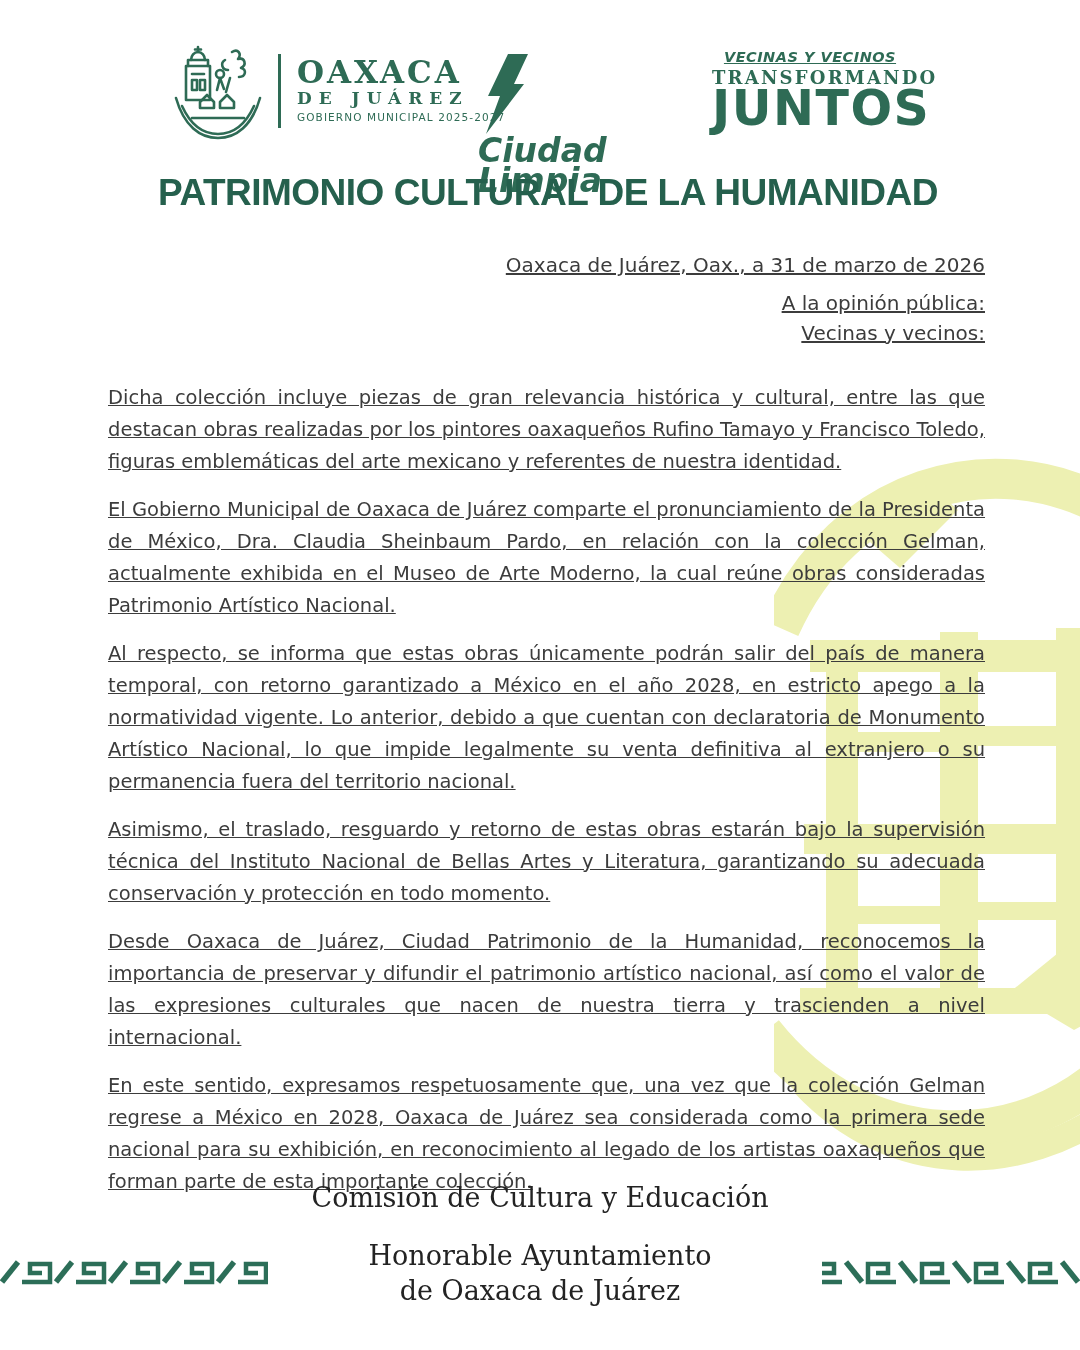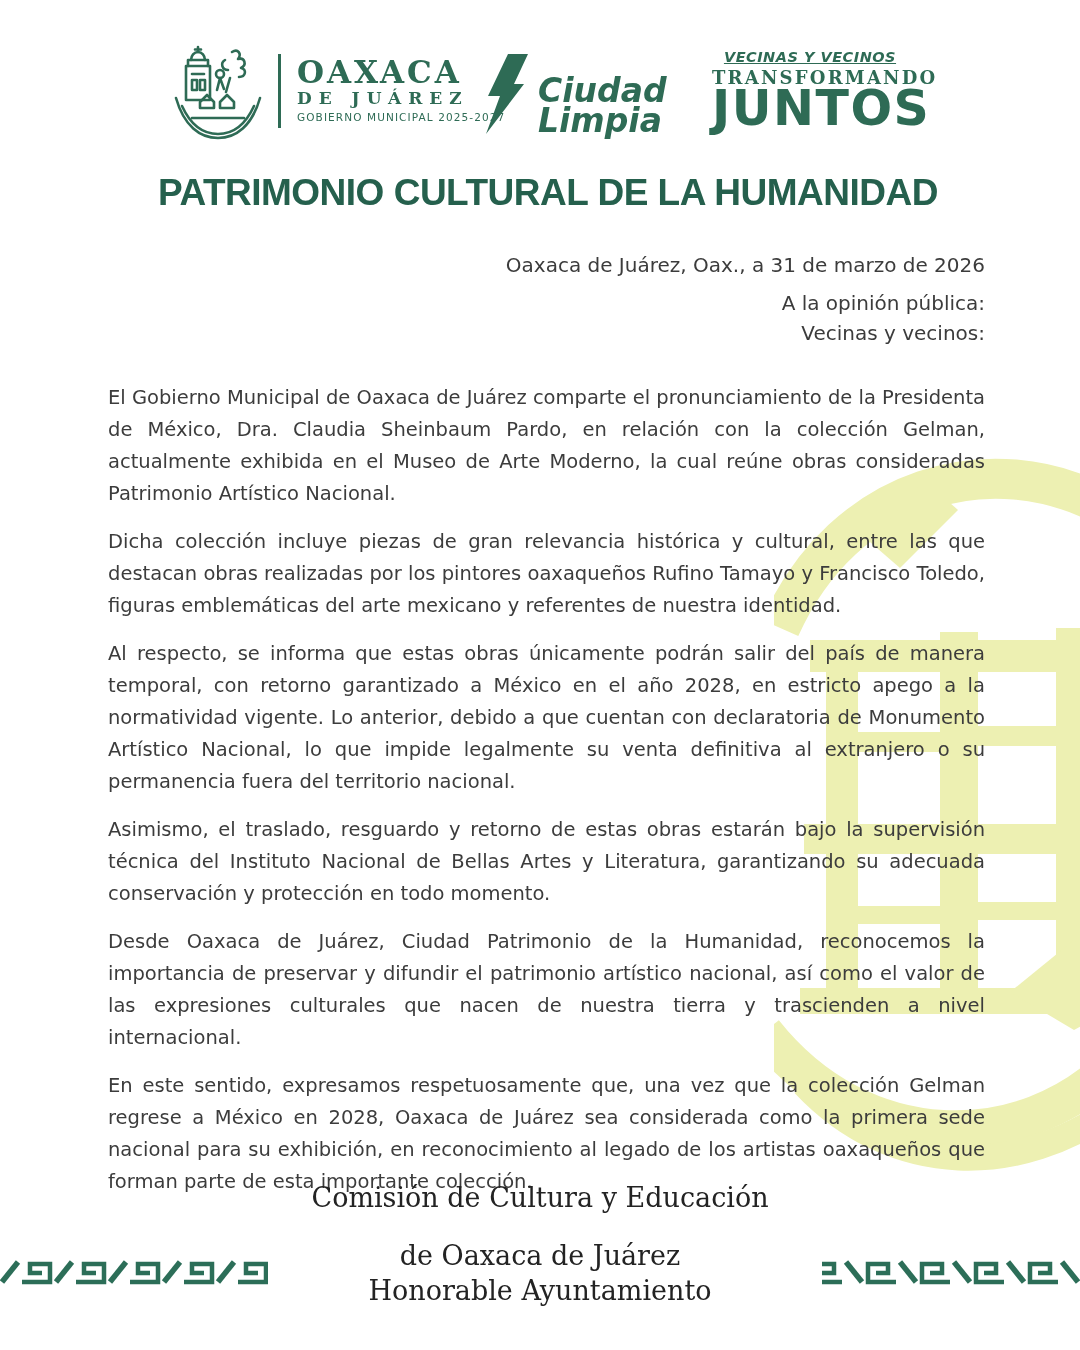--- a/index.html
+++ b/index.html
@@ -9,36 +9,36 @@
     font-family:"DejaVu Sans","Liberation Sans",sans-serif;
   }
   
   .logo-municipal{position:absolute;top:40px;left:170px;display:flex;align-items:center;}
   .crest-svg{width:96px;height:102px;display:block;}
   .logo-divider{width:3px;height:74px;background:#2e6b55;margin:0 16px 0 12px;}
   .muni-text{color:#2e6b55;}
   .muni-name{font-family:"DejaVu Serif","Liberation Serif",serif;font-weight:bold;font-size:31px;letter-spacing:3px;line-height:30px;}
   .muni-sub{font-family:"DejaVu Serif","Liberation Serif",serif;font-weight:bold;font-size:17px;letter-spacing:7px;line-height:22px;}
   .muni-gov{font-size:10.5px;letter-spacing:1.1px;line-height:16px;font-weight:500;}
-  .logo-limpia{position:absolute;top:52px;left:478px;display:flex;align-items:flex-end;color:#2e6b55;}
+  .logo-limpia{position:absolute;top:52px;left:478px;display:flex;align-items:flex-start;color:#2e6b55;flex-direction:column;}
   .bolt-svg{width:52px;height:84px;margin-right:8px;}
   .limpia-text{font-style:italic;font-weight:800;font-size:33px;line-height:30px;letter-spacing:0px;}
   .logo-juntos{position:absolute;top:48px;left:712px;width:196px;text-align:center;color:#2e6b55;}
   .juntos-l1{font-style:italic;font-weight:800;font-size:14.5px;letter-spacing:.5px;line-height:18px;text-decoration:underline;}
   .juntos-l2{font-family:"DejaVu Serif","Liberation Serif",serif;font-weight:bold;font-size:18px;letter-spacing:2.2px;line-height:23px;}
   .juntos-l3{font-weight:900;font-size:49px;letter-spacing:1.5px;line-height:40px;}
   
   .doc-title{
     position:absolute;top:172px;left:0;right:0;text-align:center;
     color:#25604d;font-weight:800;font-size:37px;letter-spacing:-.5px;
     font-family:"Liberation Sans","DejaVu Sans",sans-serif;
     padding-left:16px;
   }
   
-  .content{position:absolute;left:108px;top:252px;width:877px;color:#3c3c3c;z-index:2;}
+  .content{position:absolute;left:108px;top:252px;width:877px;color:#3c3c3c;z-index:2;text-decoration:underline;}
   .dateline{text-align:right;font-size:20px;line-height:26px;margin:0 0 10px 0;}
   .salutation{font-size:20px;line-height:30px;margin:0;text-align:right;}
   .salutation.second{margin-left:5px;}
   .paragraphs{margin-top:34px;}
   .para{font-size:19.5px;line-height:32px;text-align:justify;margin:0 0 16px 0;}
   
   .commission{
     position:absolute;top:1182px;left:0;right:0;text-align:center;
     font-family:"DejaVu Serif","Liberation Serif",serif;font-size:27px;color:#232323;z-index:2;
   }
@@ -132,33 +132,33 @@
     <div class="juntos-l3">JUNTOS</div>
   </div>
 
   <div class="doc-title">PATRIMONIO CULTURAL DE LA HUMANIDAD</div>
 
   <div class="content">
     <p class="dateline">Oaxaca de Juárez, Oax., a 31 de marzo de 2026</p>
     <p class="salutation">A la opinión pública:</p>
     <p class="salutation second">Vecinas y vecinos:</p>
     <div class="paragraphs">
+      <p class="para">Dicha colección incluye piezas de gran relevancia histórica y cultural, entre las que destacan obras realizadas por los pintores oaxaqueños Rufino Tamayo y Francisco Toledo, figuras emblemáticas del arte mexicano y referentes de nuestra identidad.</p>
       <p class="para">El Gobierno Municipal de Oaxaca de Juárez comparte el pronunciamiento de la Presidenta de México, Dra. Claudia Sheinbaum Pardo, en relación con la colección Gelman, actualmente exhibida en el Museo de Arte Moderno, la cual reúne obras consideradas Patrimonio Artístico Nacional.</p>
-      <p class="para">Dicha colección incluye piezas de gran relevancia histórica y cultural, entre las que destacan obras realizadas por los pintores oaxaqueños Rufino Tamayo y Francisco Toledo, figuras emblemáticas del arte mexicano y referentes de nuestra identidad.</p>
       <p class="para">Al respecto, se informa que estas obras únicamente podrán salir del país de manera temporal, con retorno garantizado a México en el año 2028, en estricto apego a la normatividad vigente. Lo anterior, debido a que cuentan con declaratoria de Monumento Artístico Nacional, lo que impide legalmente su venta definitiva al extranjero o su permanencia fuera del territorio nacional.</p>
       <p class="para">Asimismo, el traslado, resguardo y retorno de estas obras estarán bajo la supervisión técnica del Instituto Nacional de Bellas Artes y Literatura, garantizando su adecuada conservación y protección en todo momento.</p>
       <p class="para">Desde Oaxaca de Juárez, Ciudad Patrimonio de la Humanidad, reconocemos la importancia de preservar y difundir el patrimonio artístico nacional, así como el valor de las expresiones culturales que nacen de nuestra tierra y trascienden a nivel internacional.</p>
       <p class="para">En este sentido, expresamos respetuosamente que, una vez que la colección Gelman regrese a México en 2028, Oaxaca de Juárez sea considerada como la primera sede nacional para su exhibición, en reconocimiento al legado de los artistas oaxaqueños que forman parte de esta importante colección.</p>
     </div>
   </div>
 
   <div class="commission">Comisión de Cultura y Educación</div>
   <div class="honorable">
+    <div>Honorable Ayuntamiento</div>
     <div>de Oaxaca de Juárez</div>
-    <div>Honorable Ayuntamiento</div>
   </div>
 
   <svg class="greca left" viewBox="0 0 268 28" xmlns="http://www.w3.org/2000/svg" stroke="#2c6e58" stroke-width="4.5" fill="none">
     <g id="greca-unit">
       <path d="M2,24 L18,4" stroke-width="5.5"></path>
       <path d="M22,24 H50 V6 H30 V15 H42"></path>
     </g>
     <use href="#greca-unit" x="54"></use>
     <use href="#greca-unit" x="108"></use>
     <use href="#greca-unit" x="162"></use>

